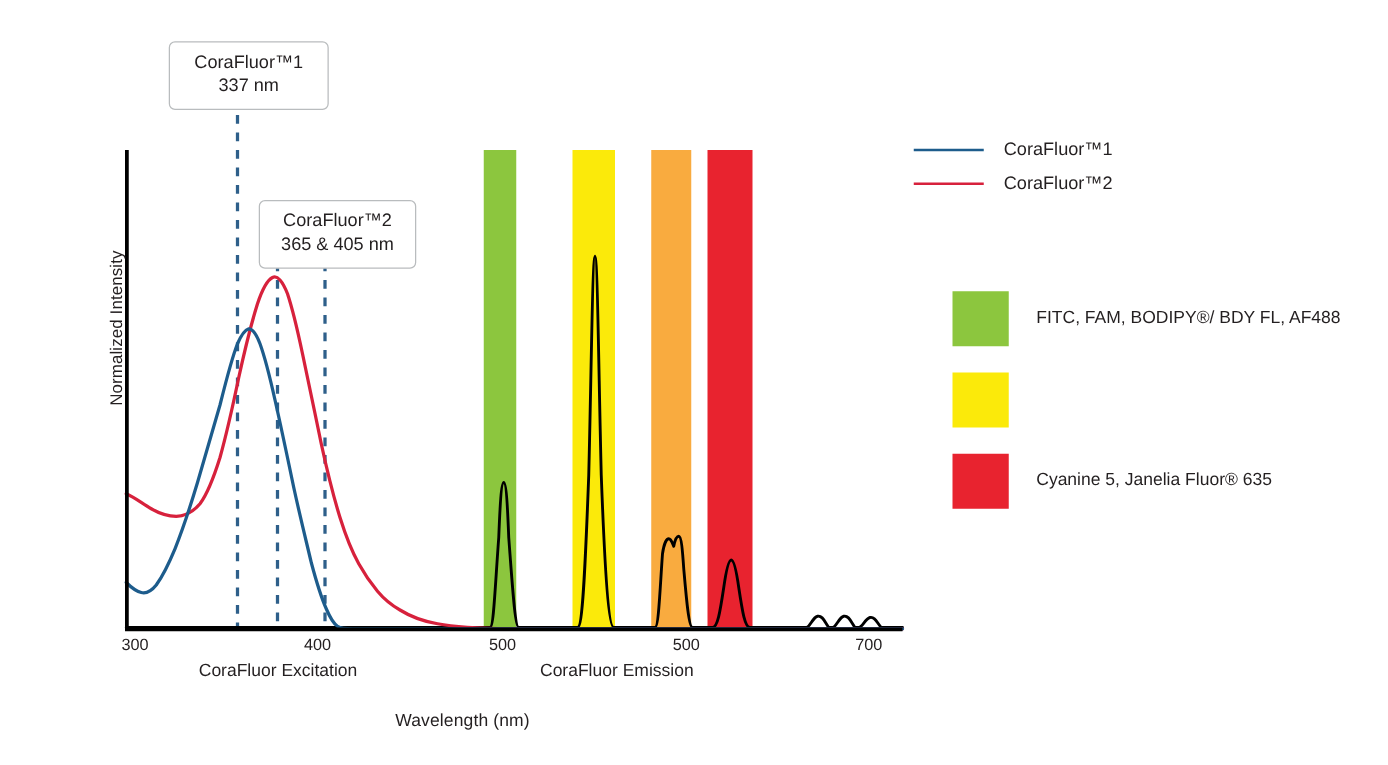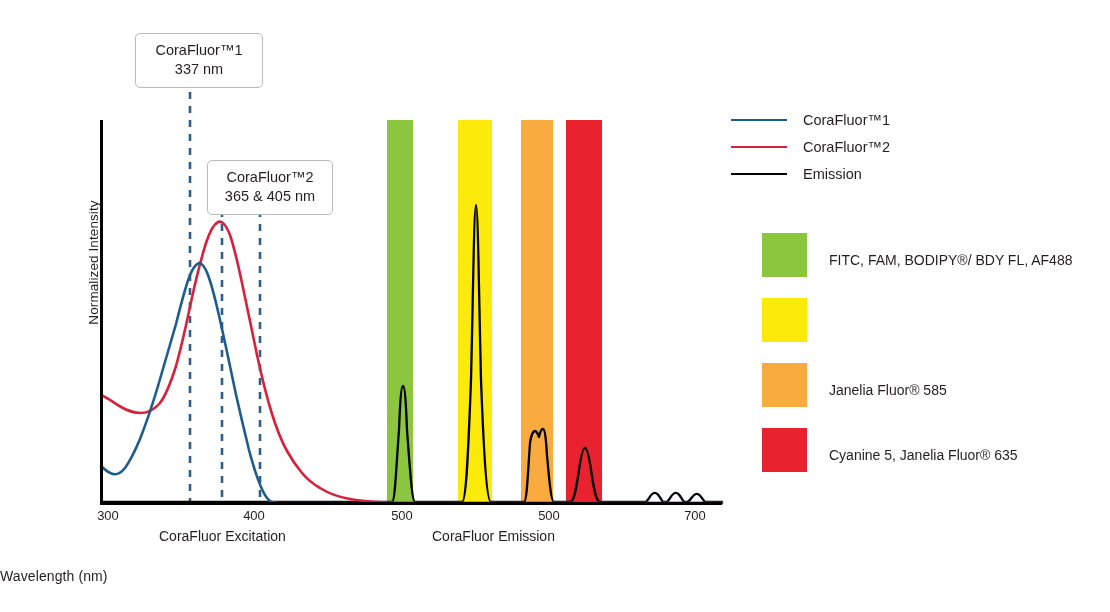--- a/index.html
+++ b/index.html
@@ -26,21 +26,21 @@
   }
   #y-axis-title{
     left:-7px;top:255px;
     width:200px;
     transform:rotate(-90deg);
     transform-origin:center center;
     text-align:center;
     font-size:13.5px;
   }
   #x-axis-title{
-    left:0;top:568px;width:740px;
+    left:0;top:568px;width:740px;text-align:center;
     font-size:14px;
   }
   .tick-label{
     position:absolute;font-size:13px;color:#231f20;
     text-align:center;width:60px;
   }
   .range-label{
     position:absolute;font-size:14px;color:#231f20;
     text-align:center;white-space:nowrap;margin-left:20px;
   }
@@ -67,21 +67,21 @@
     width:56px;height:0;border-top:2.4px solid #000;
     margin-right:16px;flex:0 0 56px;
   }
   .legend-text{font-size:14.5px;color:#231f20;white-space:nowrap;}
 
   #dyes-heading{
     position:absolute;left:731px;top:199px;
     font-size:19px;color:#111;letter-spacing:.2px;
   }
   #dyes-list{position:absolute;left:731px;top:233px;width:379px;}
-  .dye-row{display:flex;align-items:center;margin-bottom:21px;min-height:44px;padding-left:31px;}
+  .dye-row{display:flex;align-items:flex-start;margin-bottom:21px;min-height:44px;padding-left:31px;}
   .dye-swatch{width:45px;height:44px;flex:0 0 45px;margin-right:22px;}
   .dye-text{font-size:14px;color:#231f20;line-height:1.45;padding-top:10px;}
   .dye-text .ln{display:block;white-space:nowrap;}
 </style>
 </head>
 <body>
 
 <div id="root">
 
   <div id="chart-area">
@@ -199,44 +199,34 @@
 
   <div id="legend">
     <div class="legend-row">
       <span class="legend-swatch-line" style="border-top-color:#1d5c8c;"></span>
       <span class="legend-text">CoraFluor™1</span>
     </div>
     <div class="legend-row">
       <span class="legend-swatch-line" style="border-top-color:#d7213c;"></span>
       <span class="legend-text">CoraFluor™2</span>
     </div>
-    <div class="legend-row">
-      <span class="legend-swatch-line" style="border-top-color:#000000;"></span>
-      <span class="legend-text">Emission</span>
-    </div>
   </div>
 
 
   <div id="dyes-list">
     <div class="dye-row">
       <span class="dye-swatch" style="background:#8cc63e;"></span>
       <span class="dye-text">
         <span class="ln">FITC, FAM, BODIPY®/ BDY FL, AF488</span>
       </span>
     </div>
     <div class="dye-row">
       <span class="dye-swatch" style="background:#fbea0a;"></span>
     </div>
     <div class="dye-row">
-      <span class="dye-swatch" style="background:#f9ab3f;"></span>
-      <span class="dye-text">
-        <span class="ln">Janelia Fluor® 585</span>
-      </span>
-    </div>
-    <div class="dye-row">
       <span class="dye-swatch" style="background:#e8232f;"></span>
       <span class="dye-text">
         <span class="ln">Cyanine 5, Janelia Fluor® 635</span>
       </span>
     </div>
   </div>
 
 </div>
 
 </body></html>

